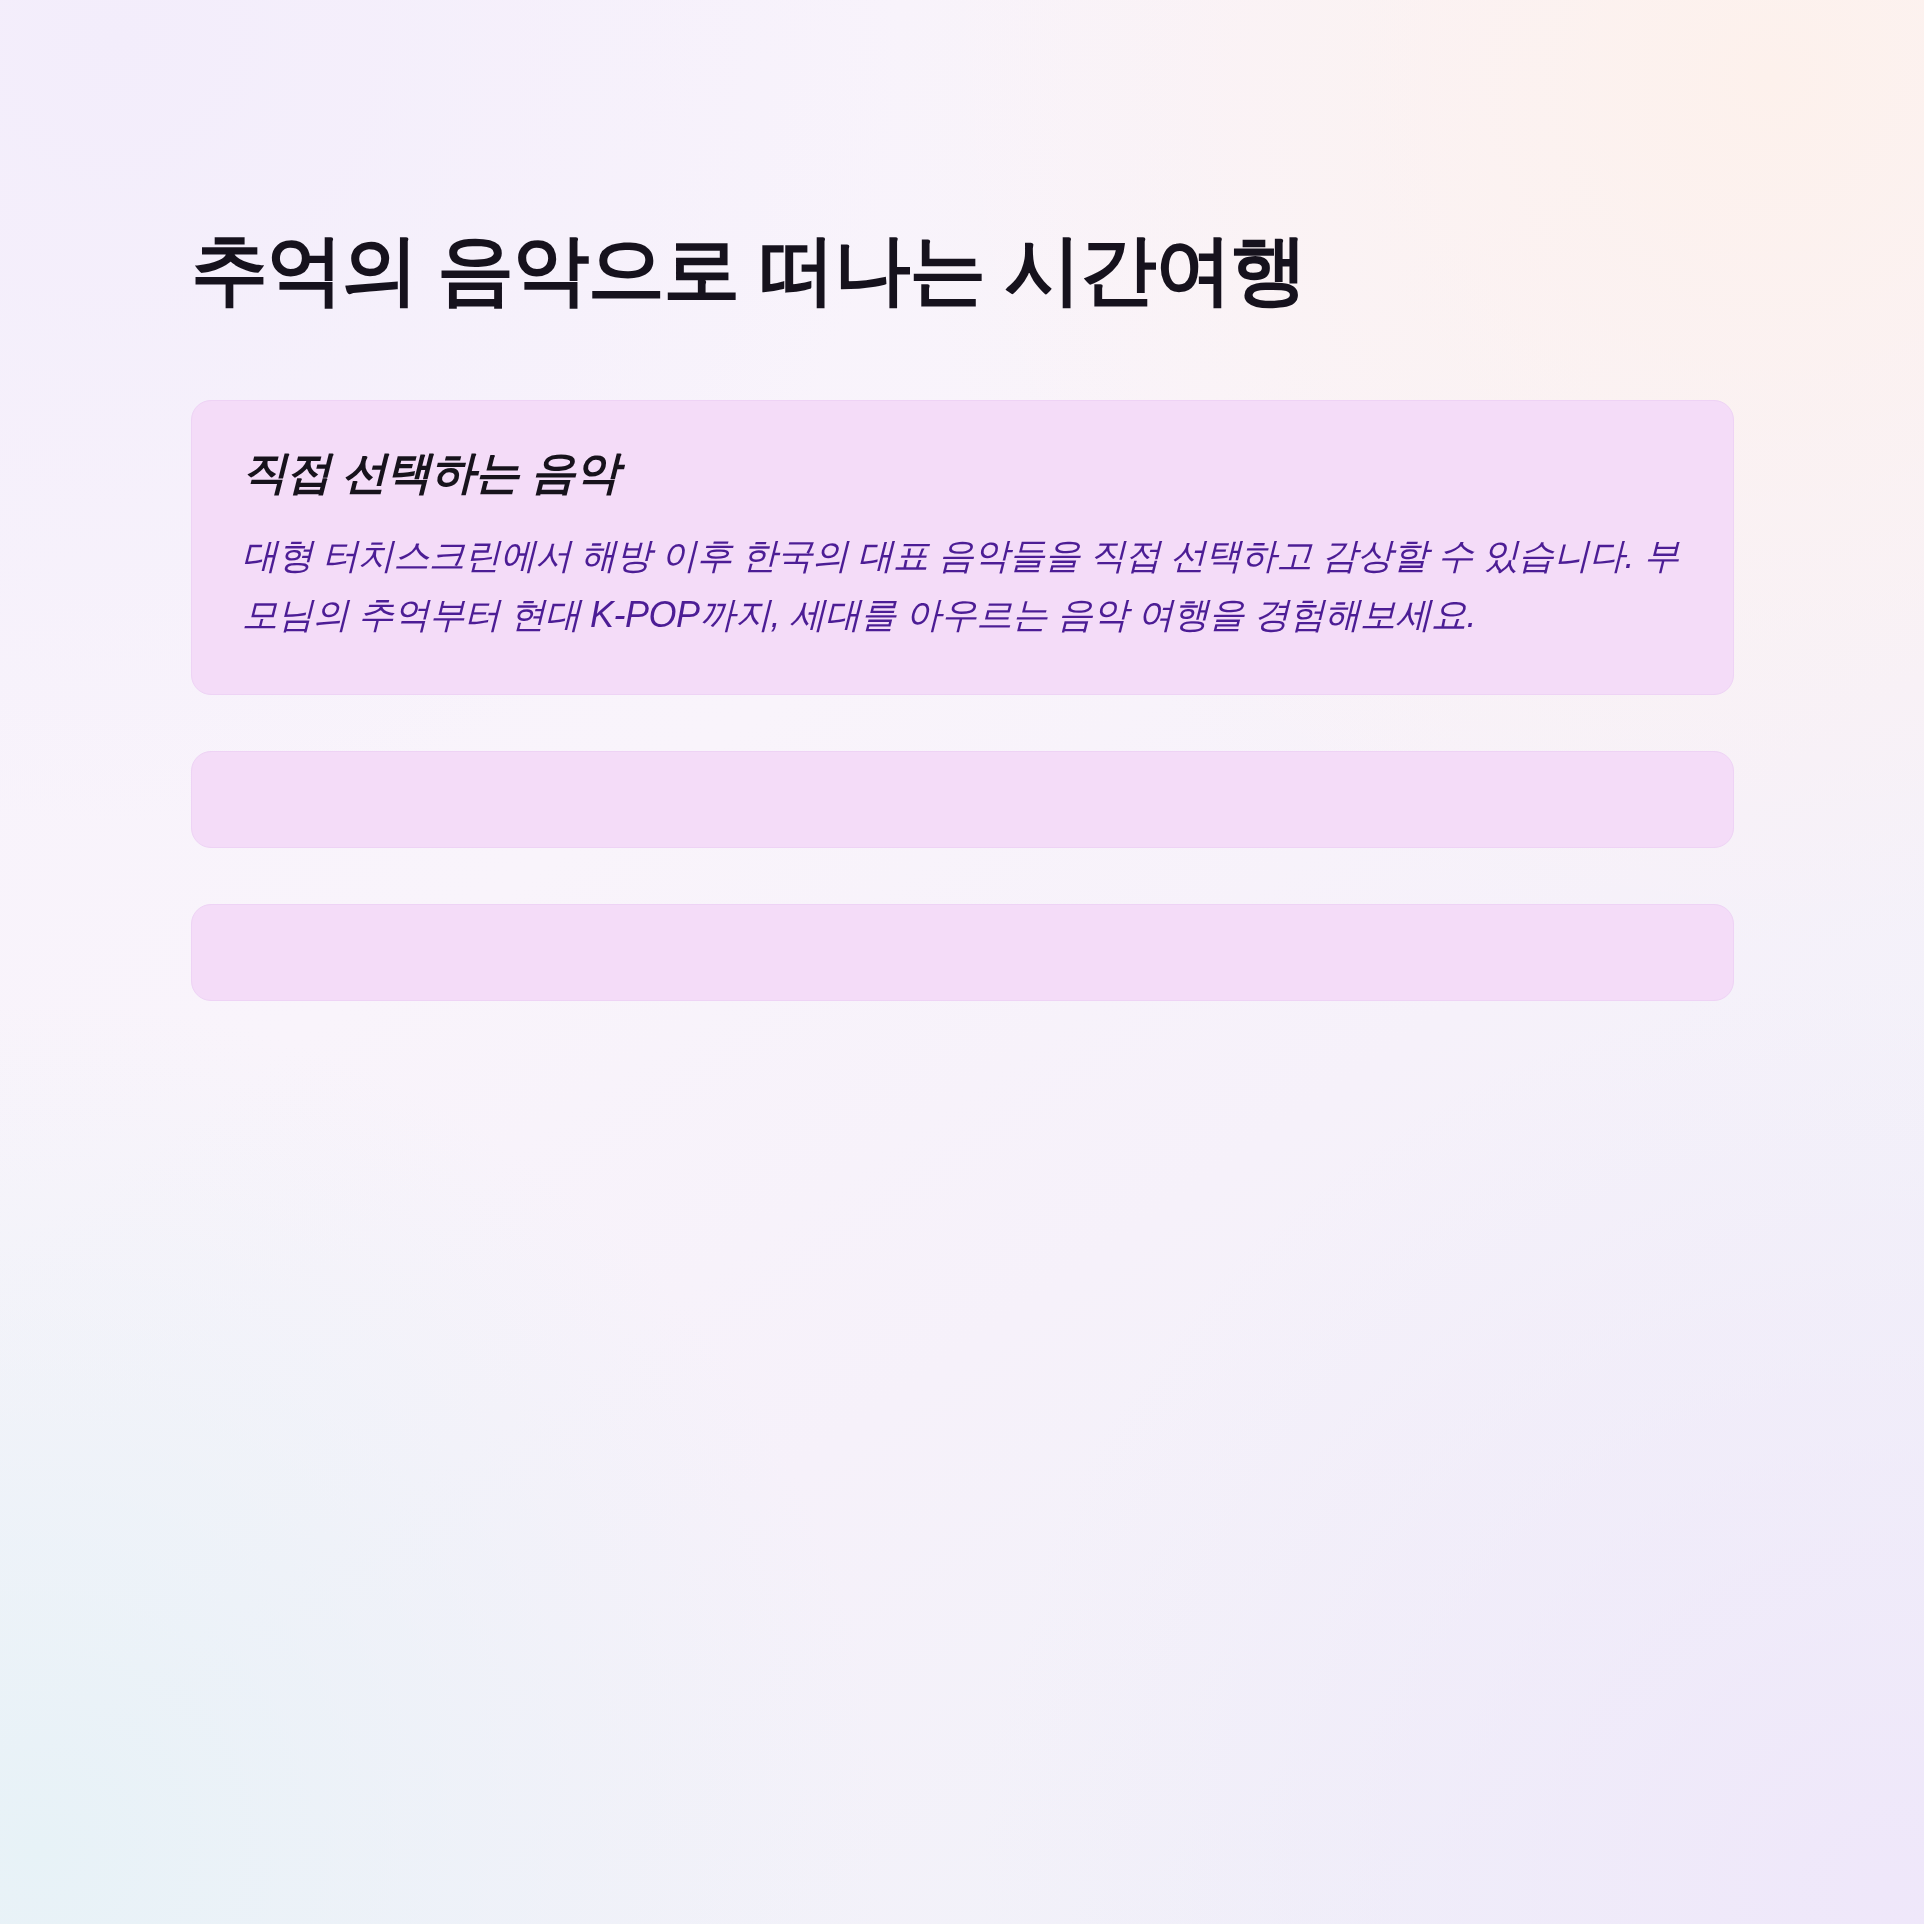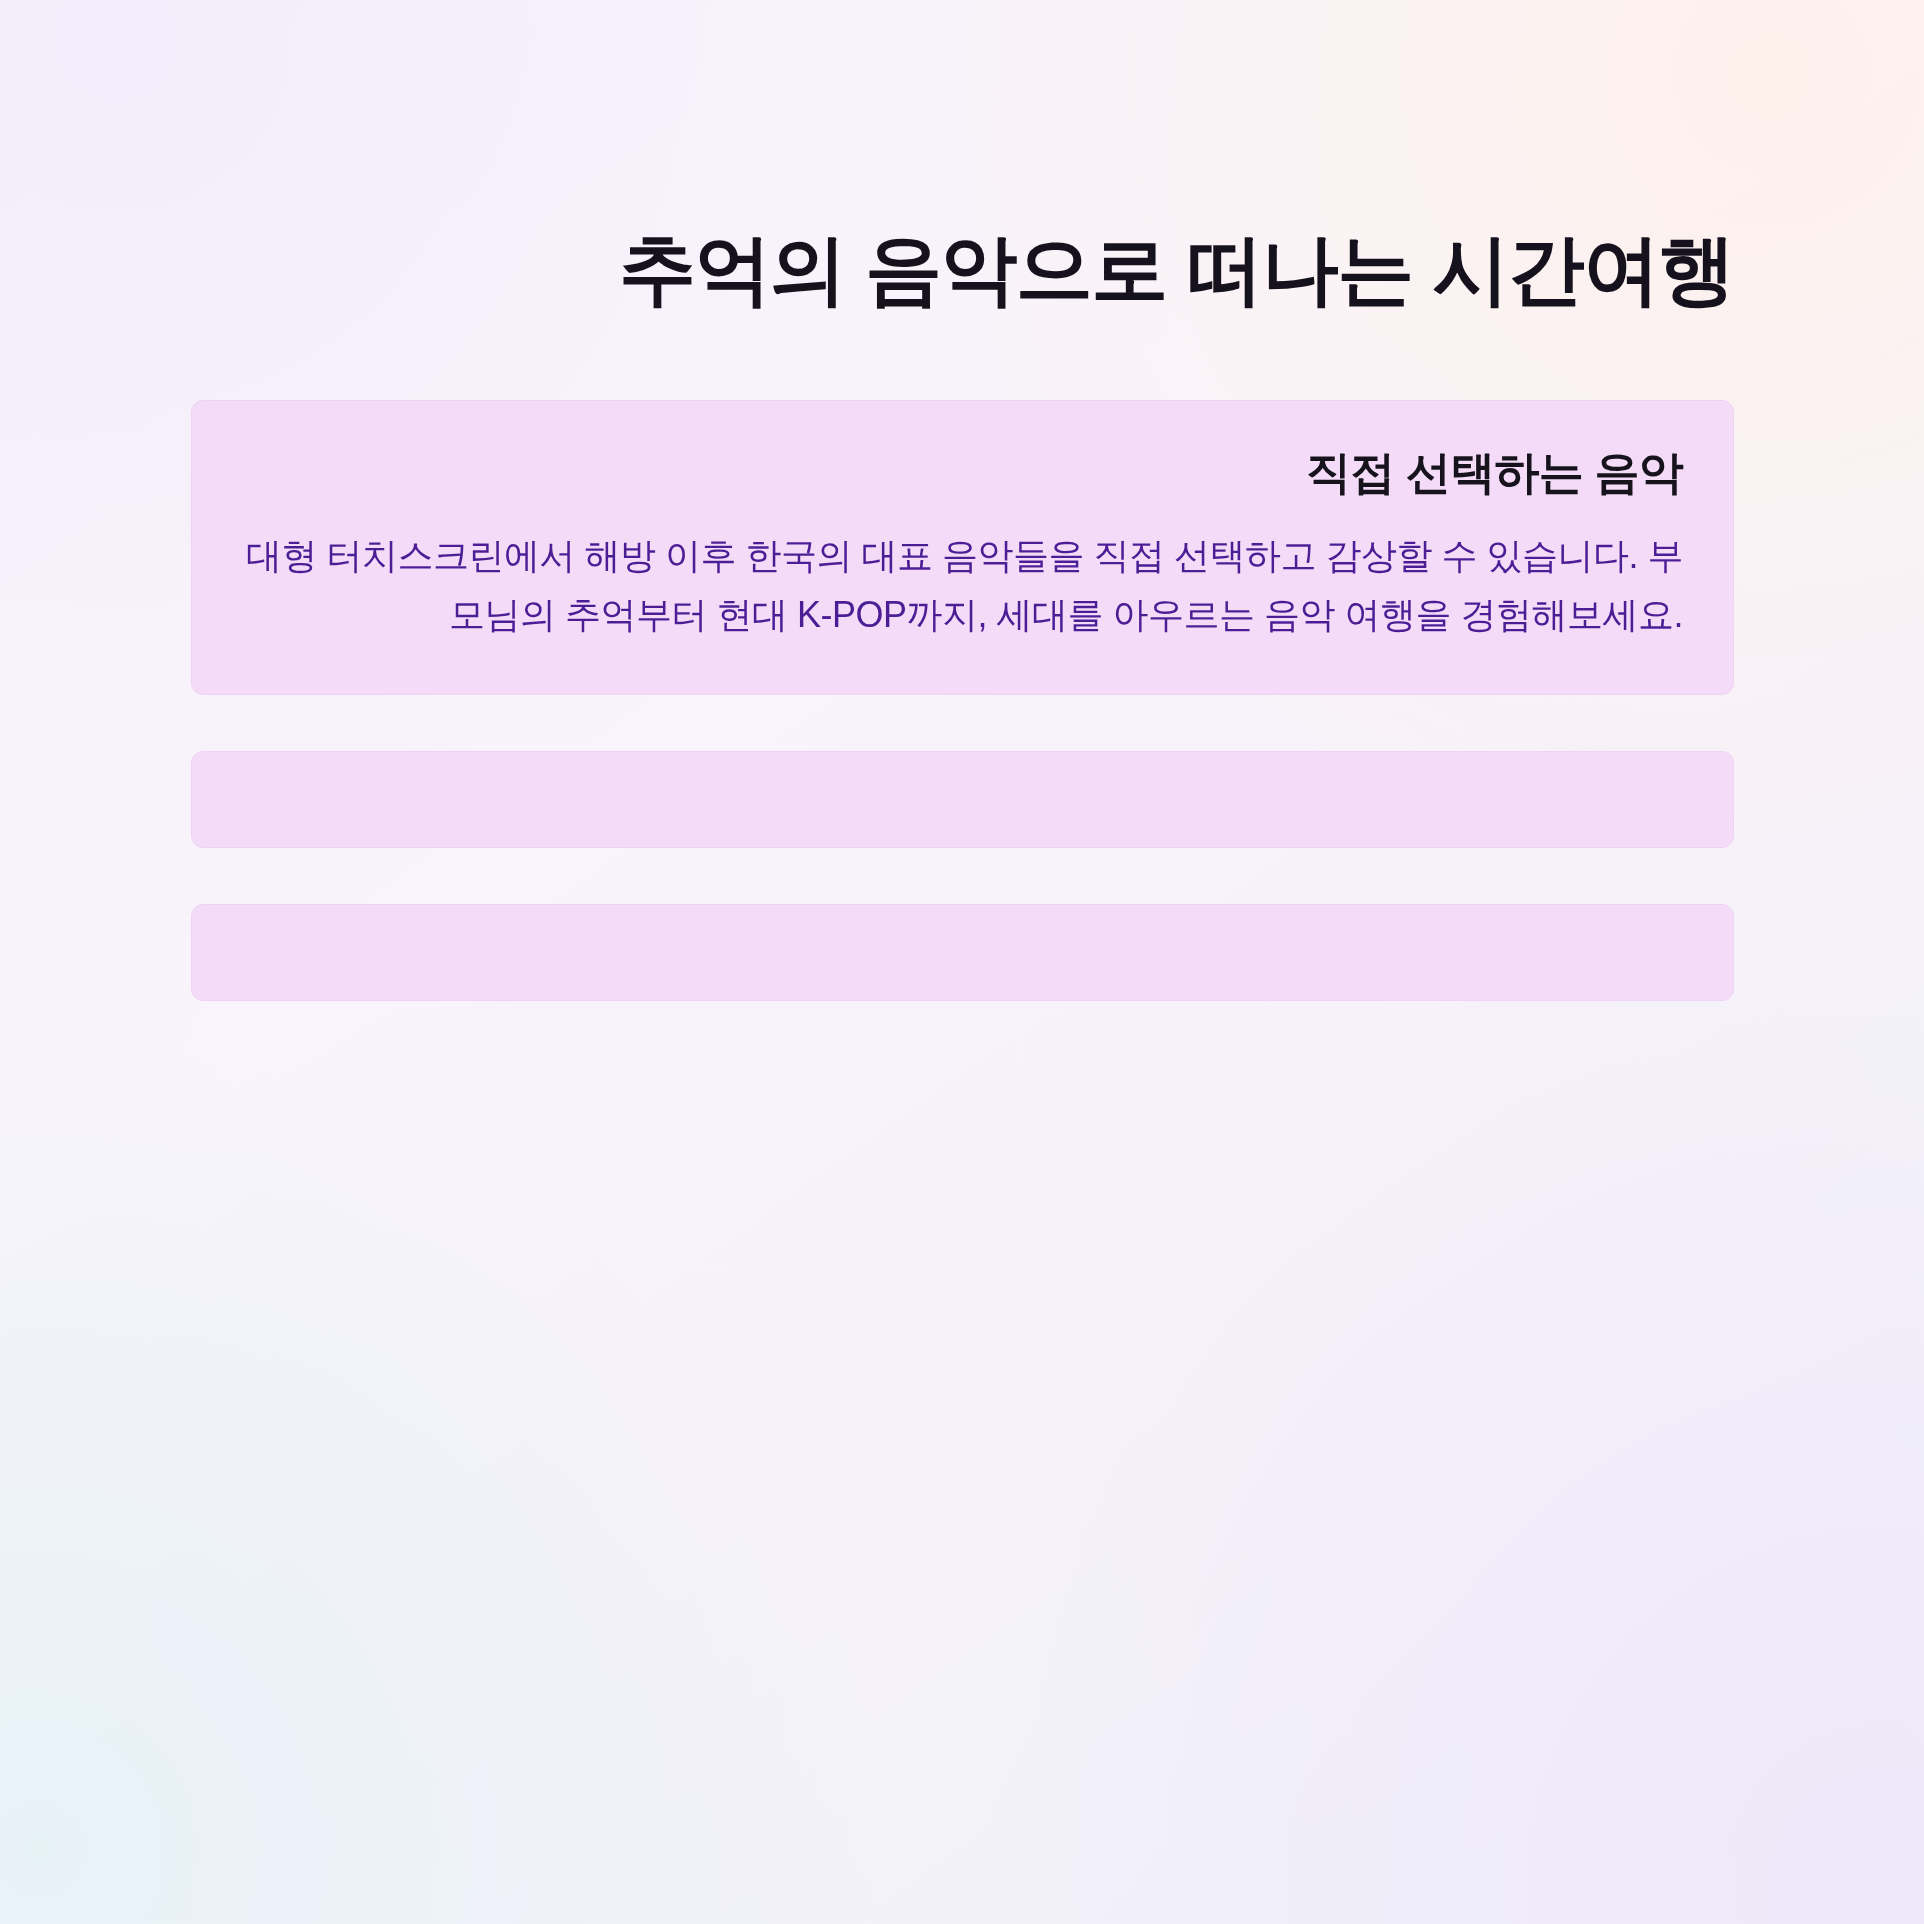--- a/index.html
+++ b/index.html
@@ -26,21 +26,20 @@
       radial-gradient(circle at 98% 98%, #efe7fa 0%, rgba(239,231,250,0) 34%),
       linear-gradient(145deg, #f7f2fb 0%, #f9f4fb 38%, #f6f1fa 62%, #eef2f8 100%);
     padding: 0;
   }
 
   .content {
     position: absolute;
     left: 191px;
     top: 0;
     width: 1543px;
-    text-align: right;
   }
 
   .page-title {
     margin: 0;
     padding-top: 226px;
     font-size: 77px;
     line-height: 1.12;
     font-weight: 700;
     letter-spacing: -1.6px;
     color: #16121d;
@@ -50,22 +49,23 @@
     margin-top: 88px;
     display: flex;
     flex-direction: column;
     gap: 56px;
   }
 
   .card {
     box-sizing: border-box;
     background: #f4dcf8;
     border: 1.6px solid #eed3f5;
-    border-radius: 12px;
+    border-radius: 20px;
     padding: 45px 50px 50px 50px;
+    font-style: italic;
   }
 
   .card-title {
     margin: 0 0 27px 0;
     font-size: 45px;
     line-height: 1.2;
     font-weight: 700;
     letter-spacing: -0.8px;
     color: #17131c;
   }

